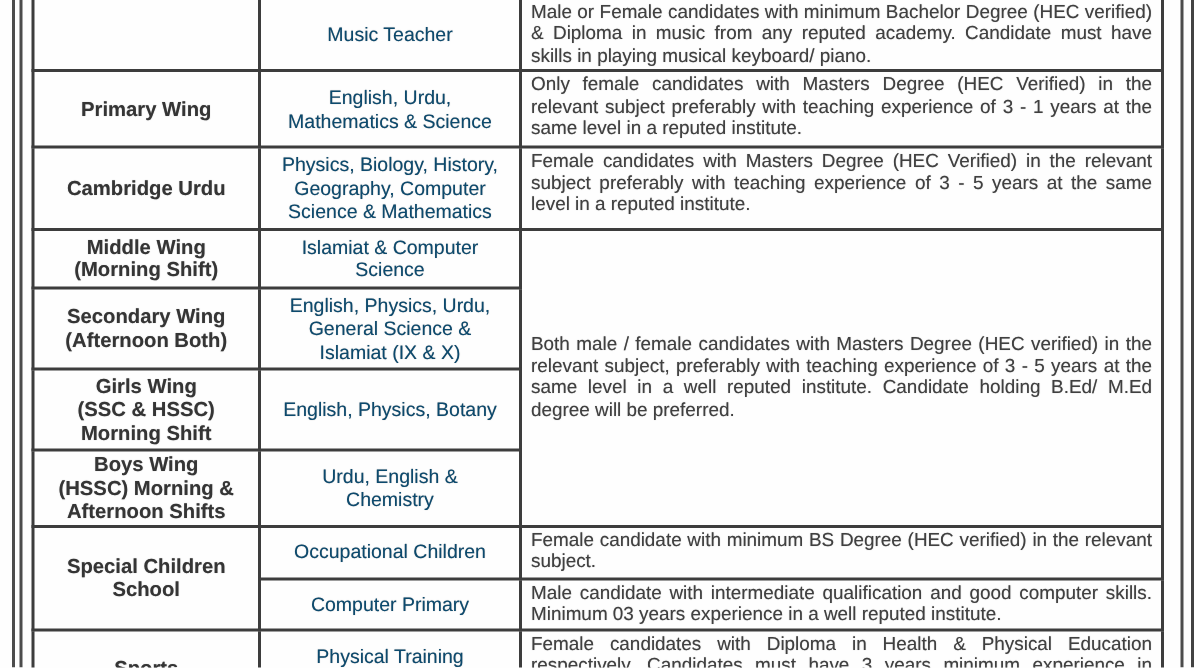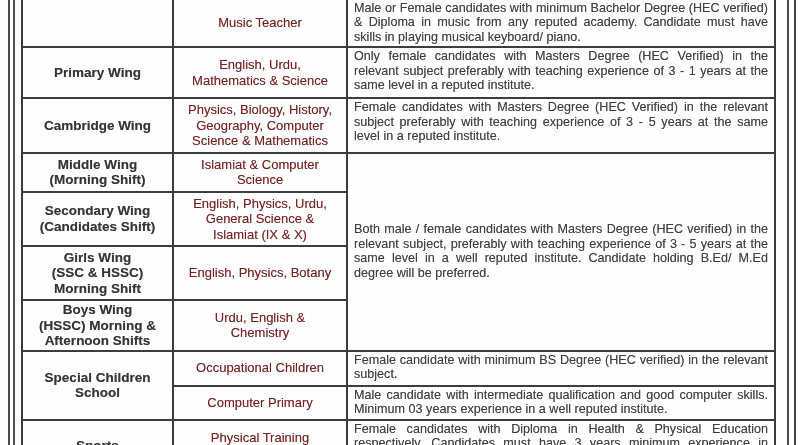--- a/index.html
+++ b/index.html
@@ -47,21 +47,21 @@
     color: #353535;
     white-space: pre-line;
     padding: 1px 2px;
     margin-top: 38px;
   }
   td.pos {
     text-align: center;
     vertical-align: middle;
     font-size: 13px;
     line-height: 15.5px;
-    color: #7f1d1d;
+    color: #0c4a6e;
     white-space: pre-line;
     padding: 3px 2px;
   }
   td.req {
     text-align: justify;
     vertical-align: top;
     font-size: 12.6px;
     line-height: 14.4px;
     color: #404040;
     padding: 1px 6px 2px 6px;
@@ -101,36 +101,36 @@
         <td class="pos">Music Teacher</td>
         <td class="req">Male or Female candidates with minimum Bachelor Degree (HEC verified) &amp; Diploma in music from any reputed academy. Candidate must have skills in playing musical keyboard/ piano.</td>
       </tr>
       <tr class="r1">
         <td class="wing">Primary Wing</td>
         <td class="pos">English, Urdu,
 Mathematics &amp; Science</td>
         <td class="req">Only female candidates with Masters Degree (HEC Verified) in the relevant subject preferably with teaching experience of 3 - 1 years at the same level in a reputed institute.</td>
       </tr>
       <tr class="r2">
-        <td class="wing">Cambridge Wing</td>
+        <td class="wing">Cambridge Urdu</td>
         <td class="pos">Physics, Biology, History,
 Geography, Computer
 Science &amp; Mathematics</td>
         <td class="req">Female candidates with Masters Degree (HEC Verified) in the relevant subject preferably with teaching experience of 3 - 5 years at the same level in a reputed institute.</td>
       </tr>
       <tr class="r3">
         <td class="wing">Middle Wing
 (Morning Shift)</td>
         <td class="pos">Islamiat &amp; Computer
 Science</td>
         <td class="req req-mid" rowspan="4">Both male / female candidates with Masters Degree (HEC verified) in the relevant subject, preferably with teaching experience of 3 - 5 years at the same level in a well reputed institute. Candidate holding B.Ed/ M.Ed degree will be preferred.</td>
       </tr>
       <tr class="r4">
         <td class="wing">Secondary Wing
-(Candidates Shift)</td>
+(Afternoon Both)</td>
         <td class="pos">English, Physics, Urdu,
 General Science &amp;
 Islamiat (IX &amp; X)</td>
       </tr>
       <tr class="r5">
         <td class="wing">Girls Wing
 (SSC &amp; HSSC)
 Morning Shift</td>
         <td class="pos">English, Physics, Botany</td>
       </tr>

